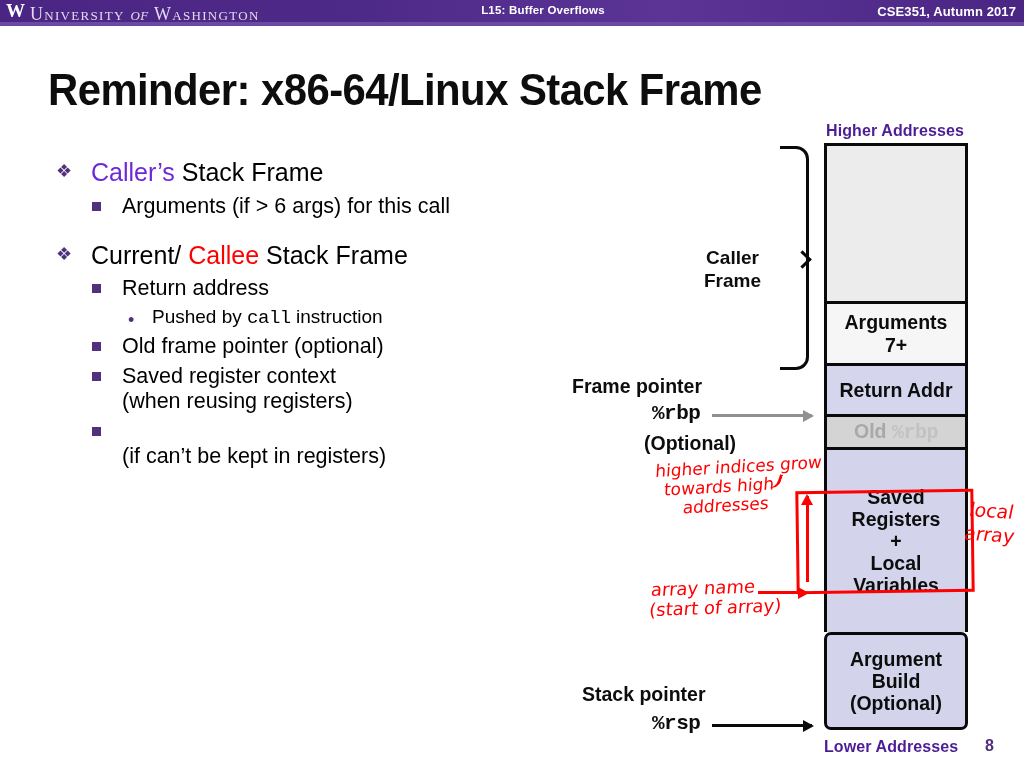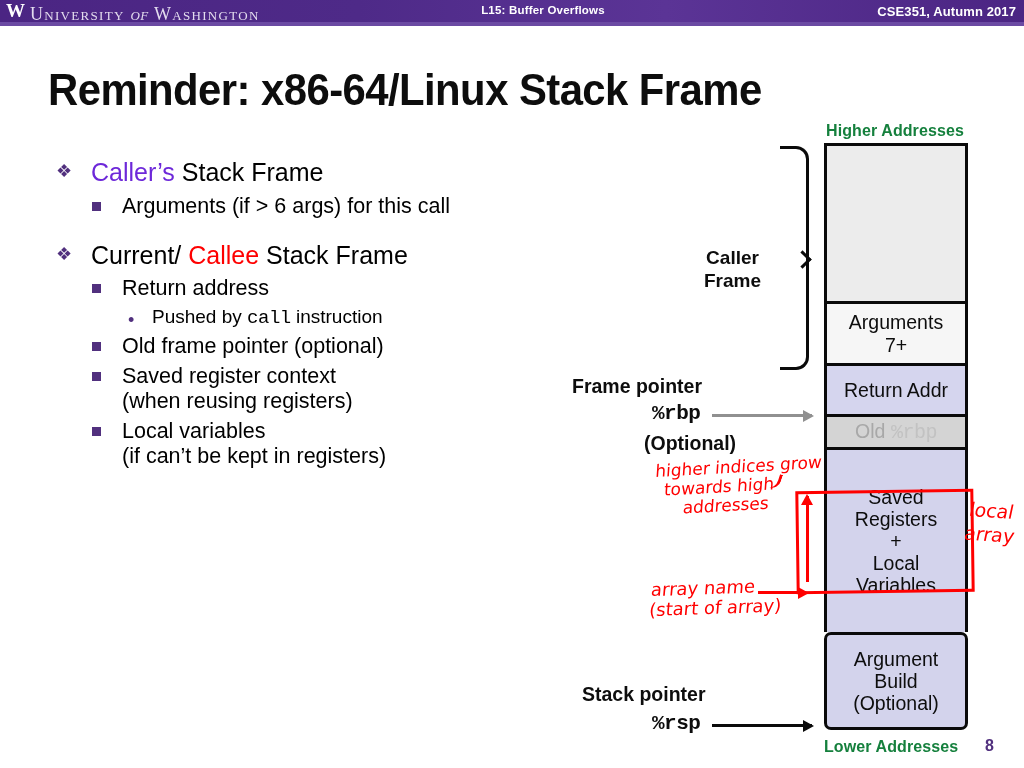--- a/index.html
+++ b/index.html
@@ -89,38 +89,38 @@
 
   .gap-md { height: 17px; }
 
   
   .stack { position: absolute; left: 824px; top: 143px; width: 144px; }
   .cell {
     box-sizing: border-box;
     border: 3px solid #0a0a0a;
     border-bottom-width: 0;
     text-align: center;
-    font-weight: normal;
+    font-weight: bold;
     font-size: 19.5px;
     color: #0d0d0d;
     line-height: 1.13;
     display: flex; flex-direction: column;
     align-items: center; justify-content: center;
   }
   .cell:last-child { border-bottom-width: 3px; border-radius: 7px; }
   .c-empty   { height: 158px; background: #ececec; }
   .c-args    { height: 62px;  background: #f6f6f6; }
   .c-ret     { height: 51px;  background: #d5d5ee; }
   .c-oldrbp  { height: 33px;  background: #d4d4d4; color: #a8a8a8; }
   .c-saved   { height: 185px; background: #d3d3ec; }
   .c-build   { height: 98px;  background: #d3d3ec; }
   .c-oldrbp .mono { color: #c2c2c2; font-size: 20px; }
 
   .addr-label {
-    position: absolute; font-weight: bold; font-size: 16px; color: #15803d;
+    position: absolute; font-weight: bold; font-size: 16px; color: #4c1d95;
     white-space: nowrap; letter-spacing: .1px;
   }
   .addr-high { left: 826px; top: 122px; }
   .addr-low  { left: 824px; top: 738px; }
   .slide-num { position: absolute; left: 985px; top: 737px; font-weight: bold; font-size: 16px; color: #51307e; }
 
   
   .dlabel { position: absolute; font-weight: bold; color: #0d0d0d; white-space: nowrap; }
   .lbl-caller     { left: 704px; top: 247px; font-size: 19px; text-align: center; line-height: 1.2; }
   .lbl-fp         { left: 572px; top: 375px; font-size: 19.5px; }
@@ -268,21 +268,21 @@
     </div>
 
     <div class="b2">
       <span class="mk"></span>
       <span>Saved register context</span><br>
       <span>(when reusing registers)</span>
     </div>
 
     <div class="b2">
       <span class="mk"></span>
-      <span>Local variables</span><br>
+      <br>
       <span>(if can’t be kept in registers)</span>
     </div>
 
 
   </div>
 
   <div class="addr-label addr-high">Higher Addresses</div>
 
   <div class="stack">
     <div class="cell c-empty"></div>

